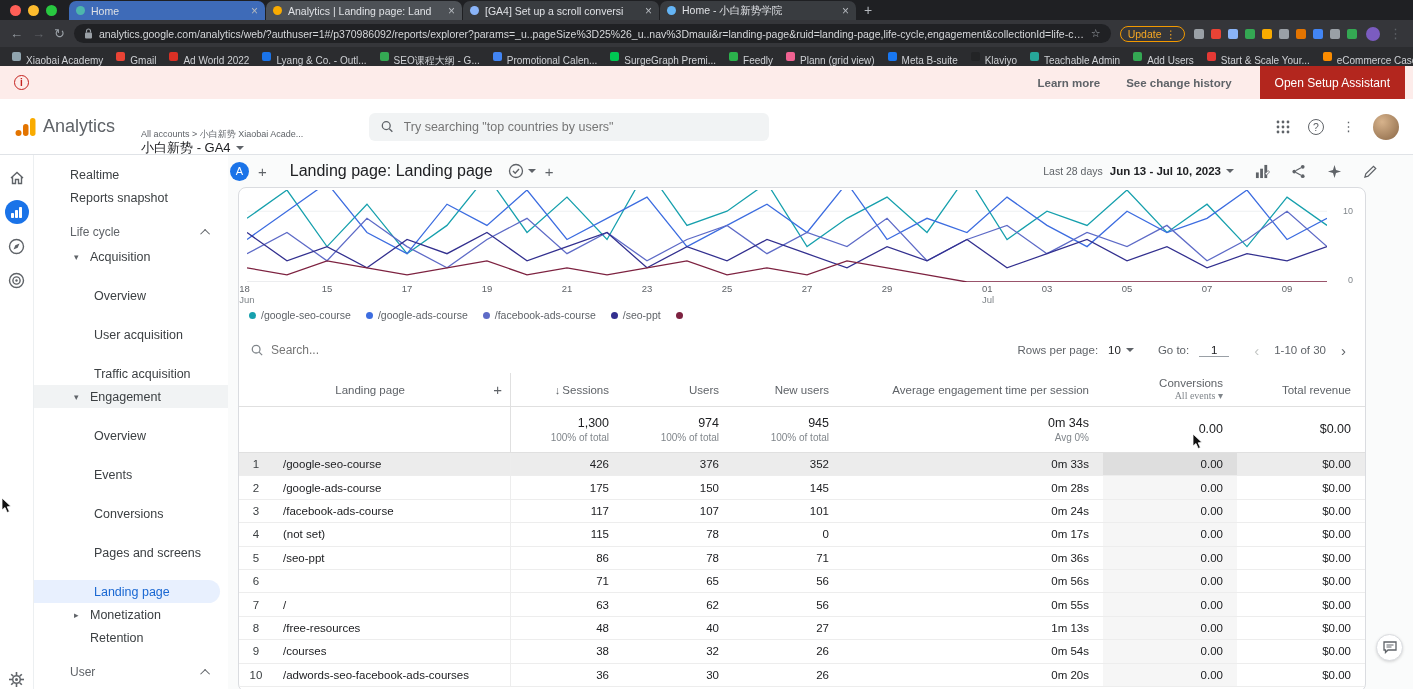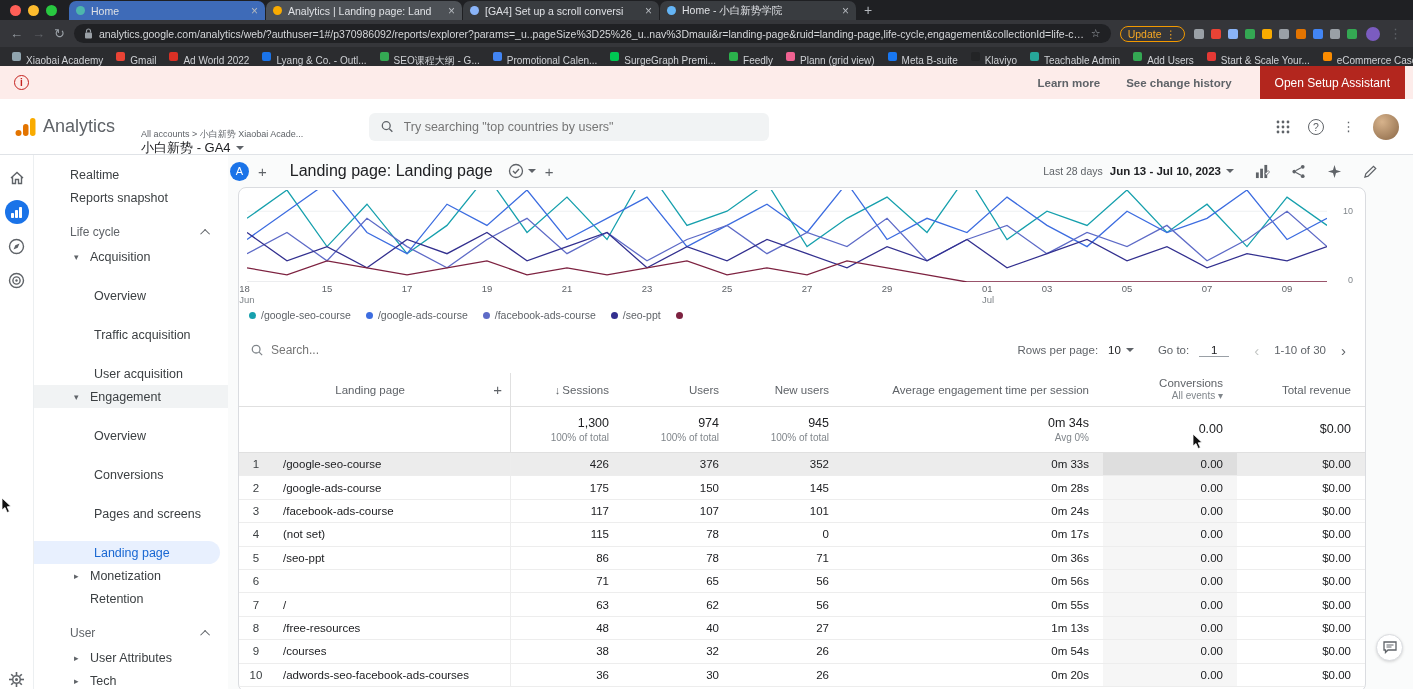--- a/index.html
+++ b/index.html
@@ -117,21 +117,21 @@
 
   
   .table { margin-top:10px; }
   .thead, .totals, .trow { display:grid; grid-template-columns:34px 238px 112px 110px 110px 260px 134px 1fr; align-items:center; }
   .thead { height:34px; border-bottom:1px solid #e0e0e0; color:#5f6368; font-size:11.5px; }
   .th { text-align:right; padding-right:14px; }
   .th-page { display:flex; align-items:center; height:100%; border-right:1px solid #e0e0e0; grid-column:1 / span 2; padding:0 8px; }
   .th-page .lbl { margin:0 auto; }
   .th-plus { color:#5f6368; font-size:15px; }
   .th-conv { line-height:1.25; }
-  .th-sub { font-size:10px; color:#80868b; }
+  .th-sub { font-size:10px; color:#80868b;font-family:Liberation Serif, serif; }
   .sort-arrow { font-size:11px; margin-right:2px; }
   .totals { height:46px; border-bottom:1px solid #e0e0e0; }
   .tot { text-align:right; padding-right:14px; line-height:1.3; }
   .tot .v { font-size:12.5px; color:#202124; }
   .tot .s { font-size:10px; color:#80868b; }
   .trow { height:23.4px; border-bottom:1px solid #ededed; font-size:11.5px; color:#202124; }
   .trow.hovered { background:#ececec; }
   .cell.rownum { text-align:center; color:#3c4043; }
   .cell.page { padding-left:10px; border-right:1px solid #ededed; height:100%; display:flex; align-items:center; }
   .cell.num { text-align:right; padding-right:14px; }
@@ -386,31 +386,34 @@
           <span class="sb-chev"></span>
         </div>
         <div class="sb-row sb-group">
           <span class="sb-tri">▾</span>
           <span class="sb-label">Acquisition</span>
         </div>
         <div class="sb-row sb-sub">
           <span class="sb-label">Overview</span>
         </div>
         <div class="sb-row sb-sub">
+          <span class="sb-label">User acquisition</span>
+        </div>
+        <div class="sb-row sb-sub">
           <span class="sb-label">Traffic acquisition</span>
-        </div>
-        <div class="sb-row sb-sub">
-          <span class="sb-label">User acquisition</span>
         </div>
         <div class="sb-row sb-group hl">
           <span class="sb-tri">▾</span>
           <span class="sb-label">Engagement</span>
         </div>
         <div class="sb-row sb-sub">
           <span class="sb-label">Overview</span>
+        </div>
+        <div class="sb-row sb-sub">
+          <span class="sb-label">Events</span>
         </div>
         <div class="sb-row sb-sub">
           <span class="sb-label">Conversions</span>
         </div>
         <div class="sb-row sb-sub">
           <span class="sb-label">Pages and screens</span>
         </div>
         <div class="sb-row sb-sub sel">
           <span class="sb-label">Landing page</span>
         </div>

